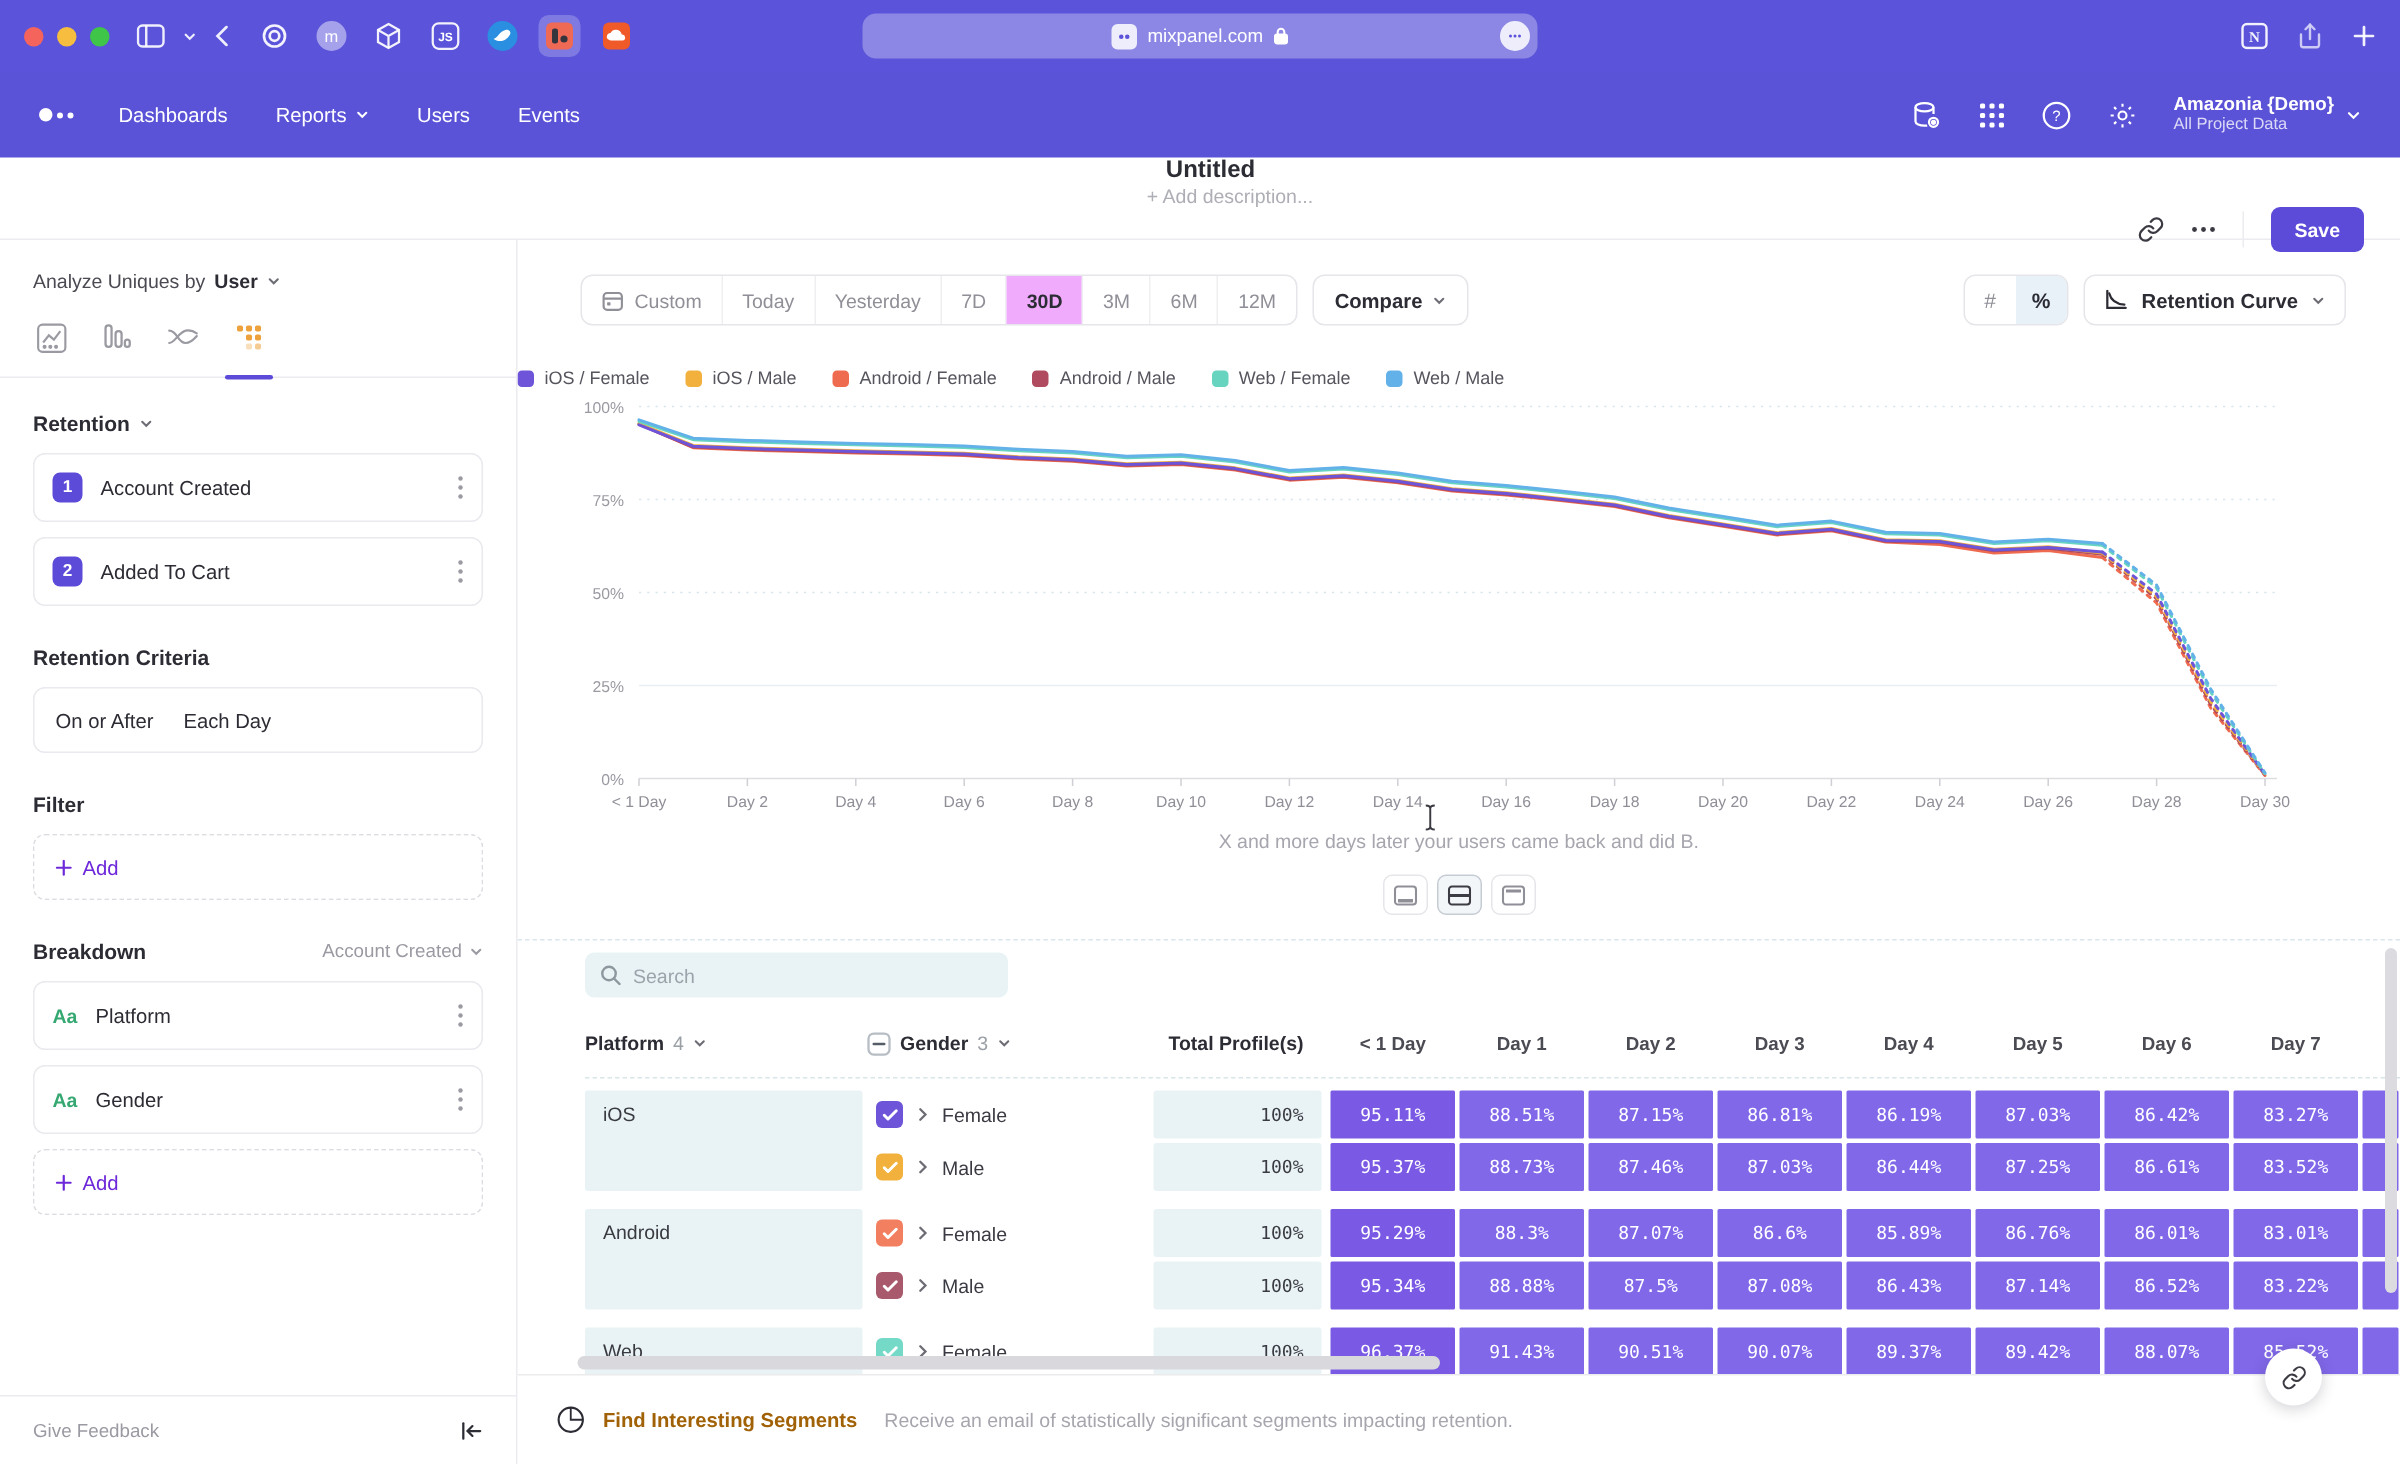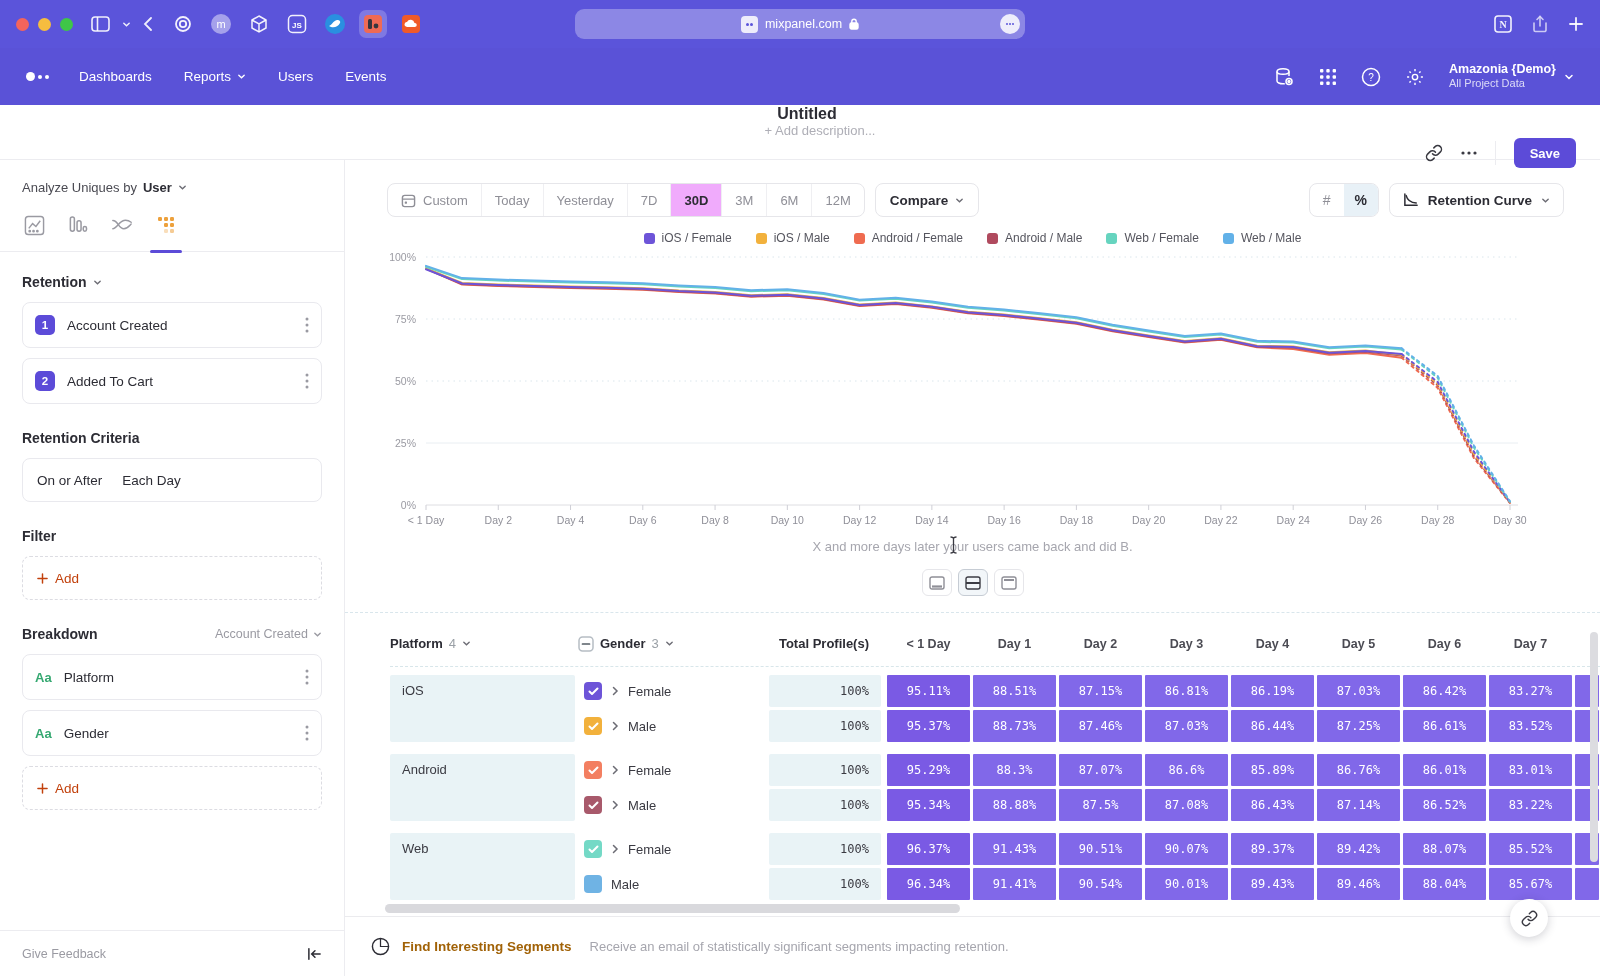--- a/index.html
+++ b/index.html
@@ -53,21 +53,21 @@
   .side-tab { width:24px; height:24px; color:#9a9aa2; display:flex; align-items:center; justify-content:center; cursor:pointer; }
   .side-tab.active { color:#eda13c; }
   .tab-underline { position:absolute; left:150px; bottom:-2px; width:32px; height:3px; border-radius:2px; background:#5c4bd8; }
   .side-section-title { font-size:14px; font-weight:700; color:#2c2c34; display:flex; align-items:center; gap:6px; }
   .mt22{margin-top:22px;} .mt26{margin-top:26px;} .mb12{margin-bottom:12px;}
   .step-card { border:1px solid #e9e9ee; border-radius:8px; height:46px; display:flex; align-items:center; padding:0 12px; margin-bottom:10px; background:#fff; }
   .step-num { width:20px; height:20px; border-radius:5px; background:#5c4bd8; color:#fff; font-size:11.5px; font-weight:700; display:flex; align-items:center; justify-content:center; }
   .step-label { font-size:13.5px; color:#2c2c34; margin-left:12px; }
   .kebab { margin-left:auto; color:#9a9aa2; cursor:pointer; }
   .criteria-card { border:1px solid #e9e9ee; border-radius:8px; height:44px; display:flex; align-items:center; padding:0 14px; gap:20px; font-size:13.5px; color:#2c2c34; }
-  .add-box { border:1px dashed #dcdce2; border-radius:8px; height:44px; display:flex; align-items:center; padding:0 14px; color:#c2410c; font-size:13.5px; gap:7px; cursor:pointer; }
+  .add-box { border:1px dashed #dcdce2; border-radius:8px; height:44px; display:flex; align-items:center; padding:0 14px; color:#6d28d9; font-size:13.5px; gap:7px; cursor:pointer; }
   .breakdown-head { display:flex; align-items:center; justify-content:space-between; margin-bottom:12px; }
   .bd-scope { font-size:12.5px; color:#9a9aa2; display:flex; align-items:center; gap:5px; cursor:pointer; }
   .aa { color:#35a871; font-size:13px; font-weight:700; }
   .bd-label { font-size:13.5px; color:#2c2c34; margin-left:12px; }
   .side-footer { height:46px; border-top:1px solid #ececf0; display:flex; align-items:center; padding:0 22px; }
   .give-fb { font-size:12.5px; color:#9a9aa2; cursor:pointer; }
   .collapse-ic { margin-left:auto; color:#2c2c34; cursor:pointer; }
 
   
   .main { flex:1; position:relative; display:flex; flex-direction:column; overflow:hidden; }
@@ -75,21 +75,21 @@
   .date-seg { display:flex; align-items:center; border:1px solid #e6e6ea; border-radius:8px; height:34px; overflow:hidden; }
   .date-btn { display:flex; align-items:center; gap:7px; height:100%; padding:0 13px; font-size:13px; color:#8f8f97; border-right:1px solid #efeff2; cursor:pointer; white-space:nowrap; }
   .date-btn:last-child { border-right:none; }
   .date-btn.active { background:#f0abfc; color:#2c2c34; font-weight:700; }
   .compare-btn { margin-left:10px; border:1px solid #e6e6ea; border-radius:8px; height:34px; display:flex; align-items:center; gap:7px; padding:0 14px; font-size:13.5px; font-weight:700; color:#2c2c34; cursor:pointer; background:#fff; font-family:inherit; }
   .controls-right { margin-left:auto; display:flex; align-items:center; gap:10px; }
   .mode-seg { display:flex; border:1px solid #e6e6ea; border-radius:8px; height:34px; overflow:hidden; }
   .mode-btn { width:34px; display:flex; align-items:center; justify-content:center; font-size:14px; color:#8f8f97; cursor:pointer; }
   .mode-btn.active { background:#e8f1f7; color:#2c2c34; font-weight:700; }
   .charttype-btn { border:1px solid #e6e6ea; border-radius:8px; height:34px; display:flex; align-items:center; gap:9px; padding:0 13px; font-size:13.5px; font-weight:700; color:#2c2c34; background:#fff; cursor:pointer; font-family:inherit; }
-  .legend-row { margin-top:14px; display:flex; justify-content:center; gap:24px; }
+  .legend-row { margin-top:28px; display:flex; justify-content:flex-start; gap:24px; }
   .legend-item { display:flex; align-items:center; gap:7px; font-size:12px; color:#55555e; cursor:pointer; }
   .legend-sw { width:11px; height:11px; border-radius:3px; }
   .chart-wrap { height:280px; margin-top:6px; position:relative; }
   .caption-row { text-align:center; font-size:13px; color:#a6a6ae; margin-top:8px; }
   .ibeam { position:absolute; left:604px; top:376px; }
   .view-toggles { display:flex; gap:6px; justify-content:center; margin-top:15px; }
   .vt-btn { width:30px; height:27px; border:1px solid #e6e6ea; border-radius:6px; background:#fff; display:flex; align-items:center; justify-content:center; color:#8f8f97; cursor:pointer; }
   .vt-btn.active { border-color:#c6ccd4; background:#f2f6f9; color:#3c3c44; }
 
   
@@ -659,20 +659,27 @@
         </button>
         <button class="vt-btn">
           <svg width="16" height="14" viewBox="0 0 16 14" fill="none" stroke="currentColor" stroke-width="1.4">
             <rect x="1" y="1" width="14" height="12" rx="2"></rect>
             <line x1="3" y1="4" x2="13" y2="4" stroke-width="2"></line>
           </svg>
         </button>
       </div>
 
     <div class="table-section">
+      <div class="tsearch">
+        <svg width="14" height="14" viewBox="0 0 14 14" fill="none" stroke="#8c979e" stroke-width="1.6">
+            <circle cx="6" cy="6" r="4.5"></circle>
+            <line x1="9.5" y1="9.5" x2="13" y2="13" stroke-linecap="round"></line>
+          </svg>
+        <input type="text" placeholder="Search" style="">
+      </div>
       <div class="thead">
         <div class="w-platform h-drop">
           <span>Platform</span>
           <span class="h-count">4</span>
           <svg width="9" height="9" viewBox="0 0 10 10" fill="none" stroke="#6c6c74" stroke-width="1.5" stroke-linecap="round">
               <path d="M2 3.5 L5 6.5 L8 3.5"></path>
             </svg>
         </div>
         <div class="w-gender h-drop">
           <svg width="16" height="16" viewBox="0 0 16 16">

